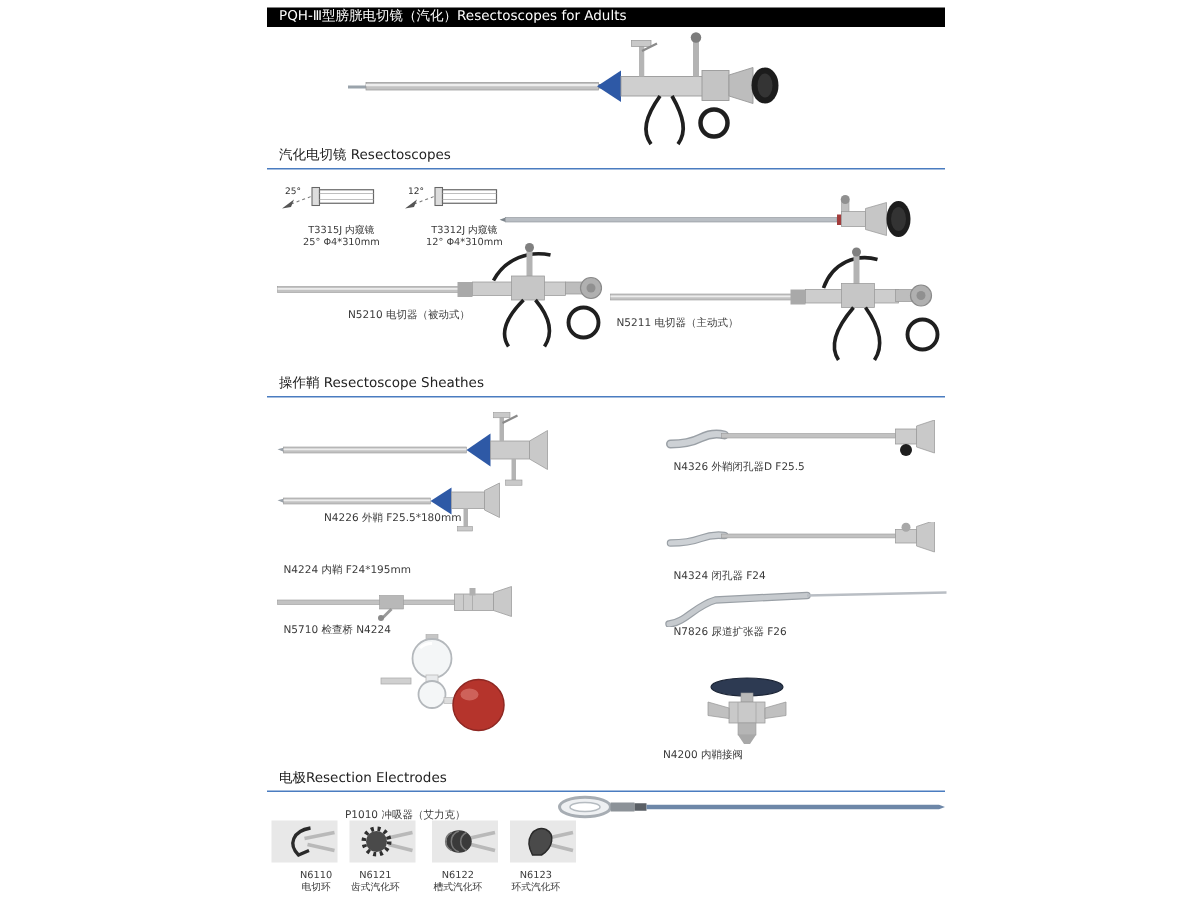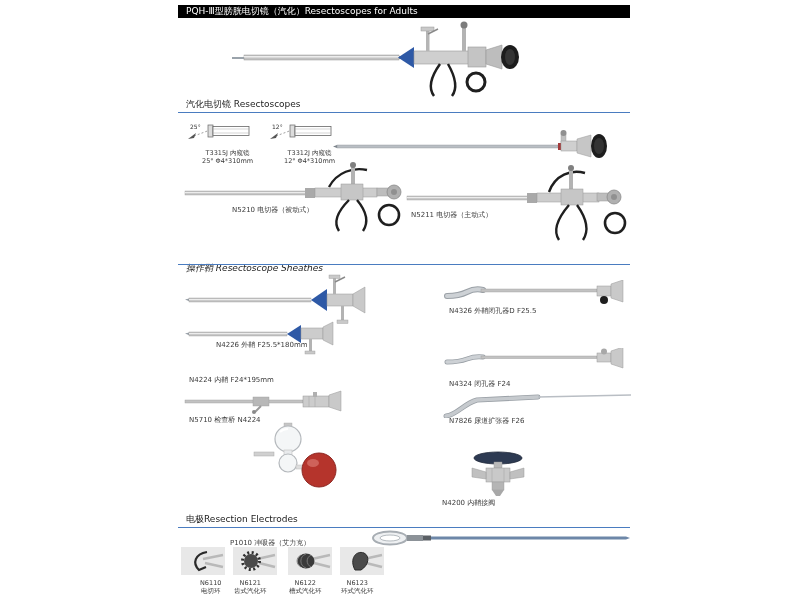--- a/index.html
+++ b/index.html
@@ -132,21 +132,21 @@
   <rect x="156" y="26" width="22" height="16" fill="#c6c6c6" stroke="#999" stroke-width="0.5"></rect>
   <rect x="192" y="30" width="12" height="8" fill="#bdbdbd" stroke="#999" stroke-width="0.5"></rect>
   <circle cx="209" cy="34" r="7" fill="#b0b0b0" stroke="#8a8a8a" stroke-width="0.8"></circle>
   <circle cx="209" cy="34" r="3" fill="#909090"></circle>
   <path d="M164,42 C152,56 148,68 154,77" stroke="#1f1f1f" stroke-width="2.4" fill="none"></path>
   <path d="M172,42 C182,56 184,68 178,77" stroke="#1f1f1f" stroke-width="2.4" fill="none"></path>
   <circle cx="210" cy="60" r="10" stroke="#1f1f1f" stroke-width="2.6" fill="none"></circle>
 </svg>
 <div class="abs label" style="left:411px;top:211px;">N5211 电切器（主动式）</div>
 
-<div class="abs sec-title" style="left:186px;top:263px;font-style:italic;">操作鞘 Resectoscope Sheathes</div>
+<div class="abs sec-title" style="left:186px;top:251px;">操作鞘 Resectoscope Sheathes</div>
 <div class="abs rule" style="left:178px;top:264px;"></div>
 
 <svg class="abs" style="left:183px;top:272px;" width="205" height="56" viewBox="0 0 205 56">
   <polygon points="8,26 2,27.5 8,30" fill="#98a0a8"></polygon>
   <rect x="6" y="26" width="122" height="4" fill="#c2c2c2" stroke="#999" stroke-width="0.4"></rect>
   <rect x="6" y="27" width="122" height="1.2" fill="#ececec"></rect>
   <polygon points="128,28 144,17 144,39" fill="#2e59a6"></polygon>
   <rect x="144" y="22" width="26" height="12" fill="#cccccc" stroke="#999" stroke-width="0.5"></rect>
   <rect x="150" y="6" width="3" height="16" fill="#b3b3b3"></rect>
   <rect x="146" y="3" width="11" height="3.5" fill="#c9c9c9" stroke="#999" stroke-width="0.4"></rect>

